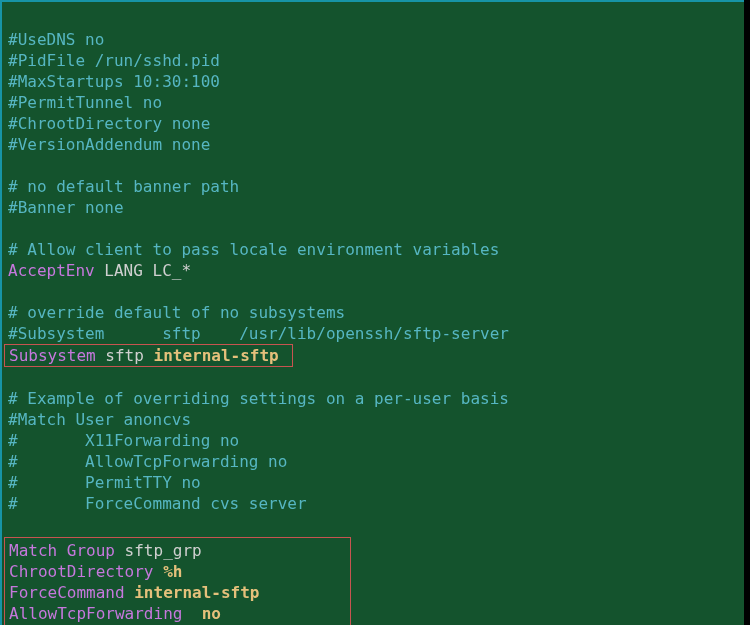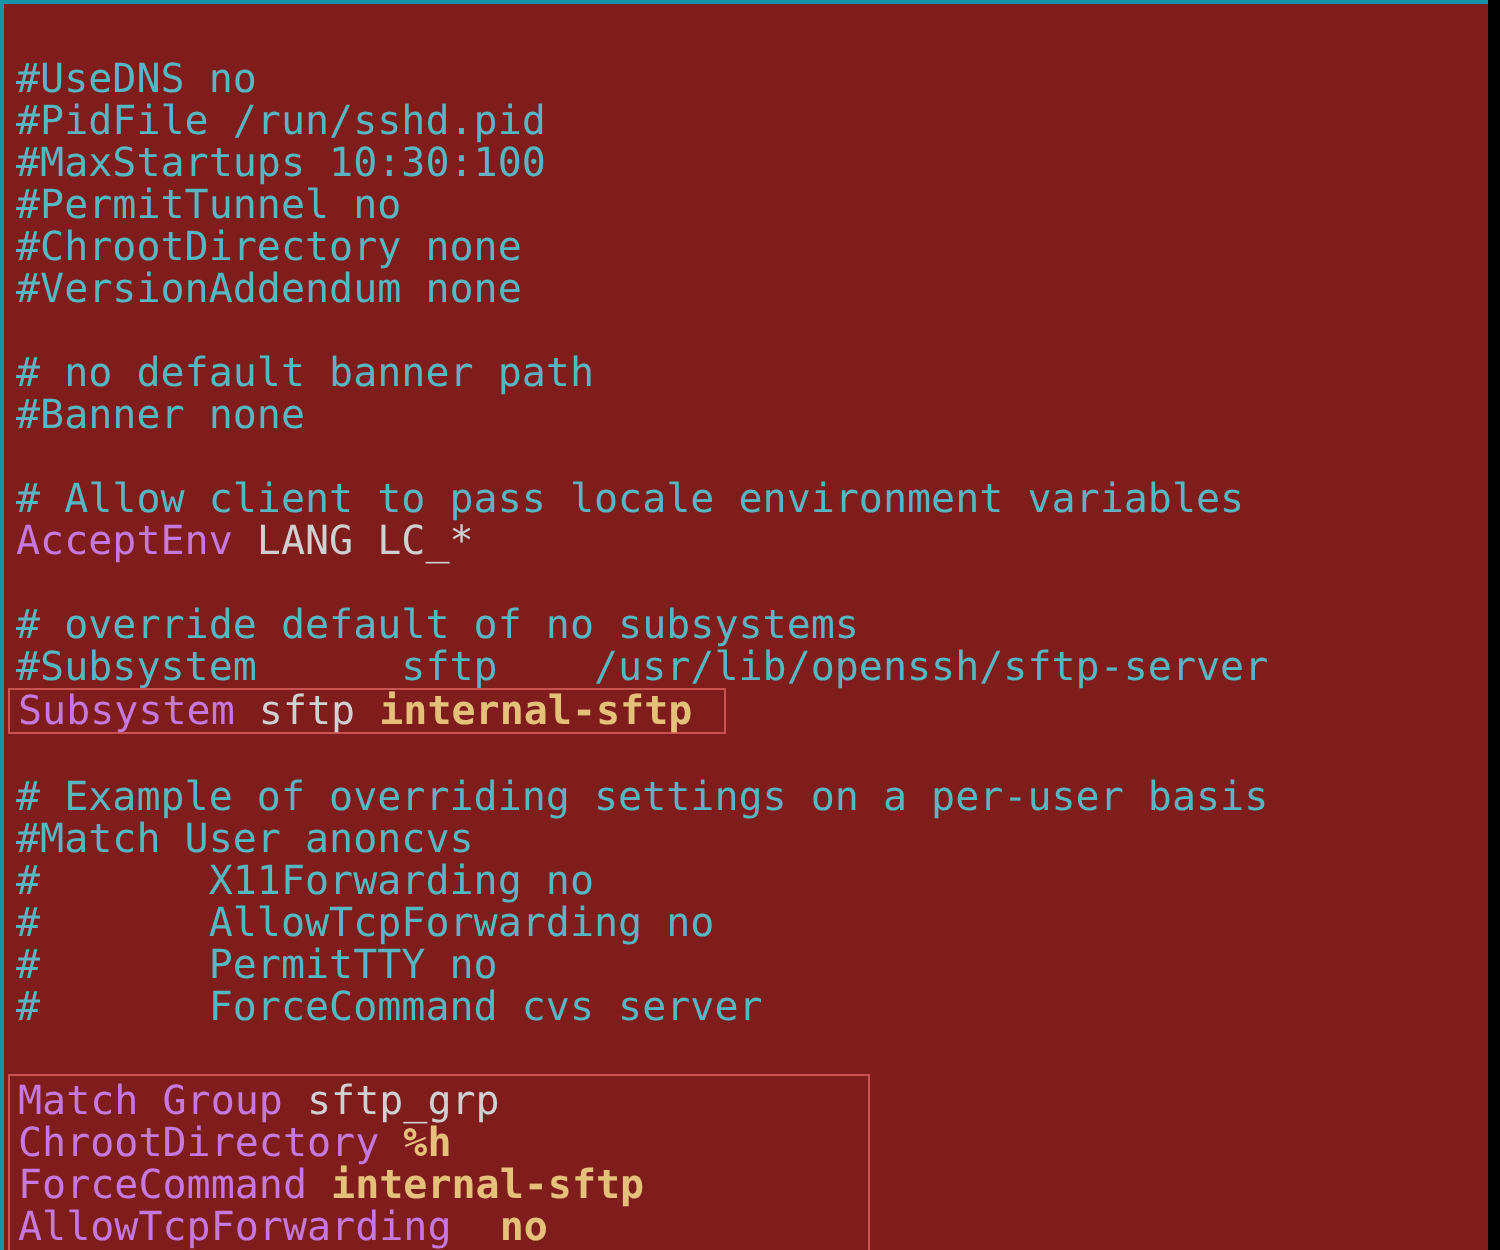--- a/index.html
+++ b/index.html
@@ -7,26 +7,26 @@
     padding: 0;
     width: 750px;
     height: 625px;
     background: #000;
     overflow: hidden;
   }
   .editor {
     box-sizing: border-box;
     width: 744px;
     height: 625px;
-    background: #7f1d1d;
+    background: #14532d;
     border-left: 2px solid #1794a6;
     border-top: 2px solid #1794a6;
     padding: 6px 4px 4px 6px;
     font-family: "DejaVu Sans Mono", "Liberation Mono", Consolas, monospace;
-    font-size: 20px;
+    font-size: 16px;
     line-height: 21px;
     white-space: pre;
     color: #d0d0d0;
   }
   .comment  { color: #56b6c2; }
   .keyword  { color: #c678dd; }
   .value    { color: #d0d0d0; }
   .bold     { color: #e5c07b; font-weight: bold; }
   .box1 {
     display: inline-block;

